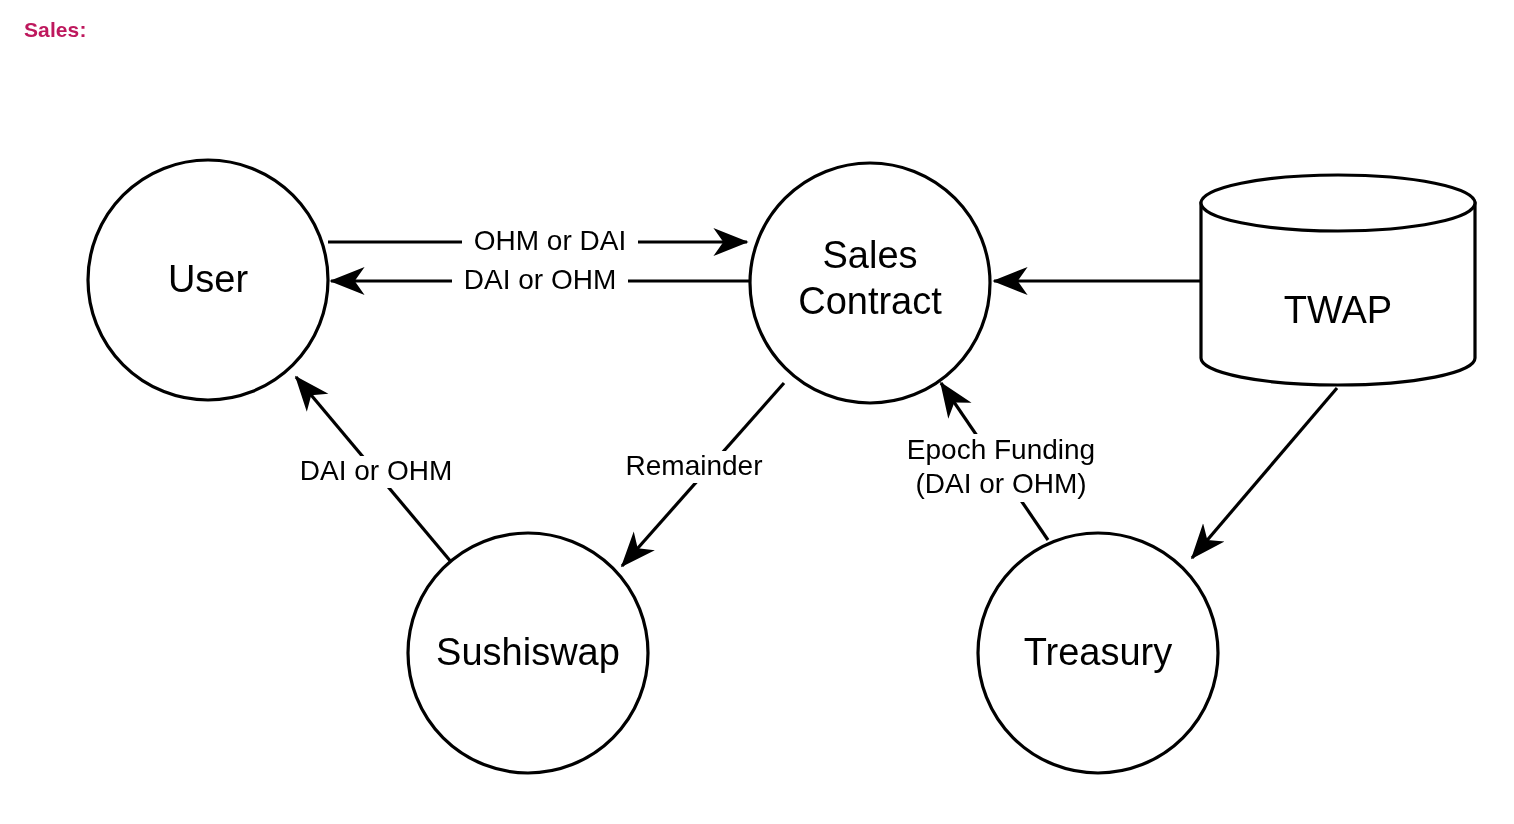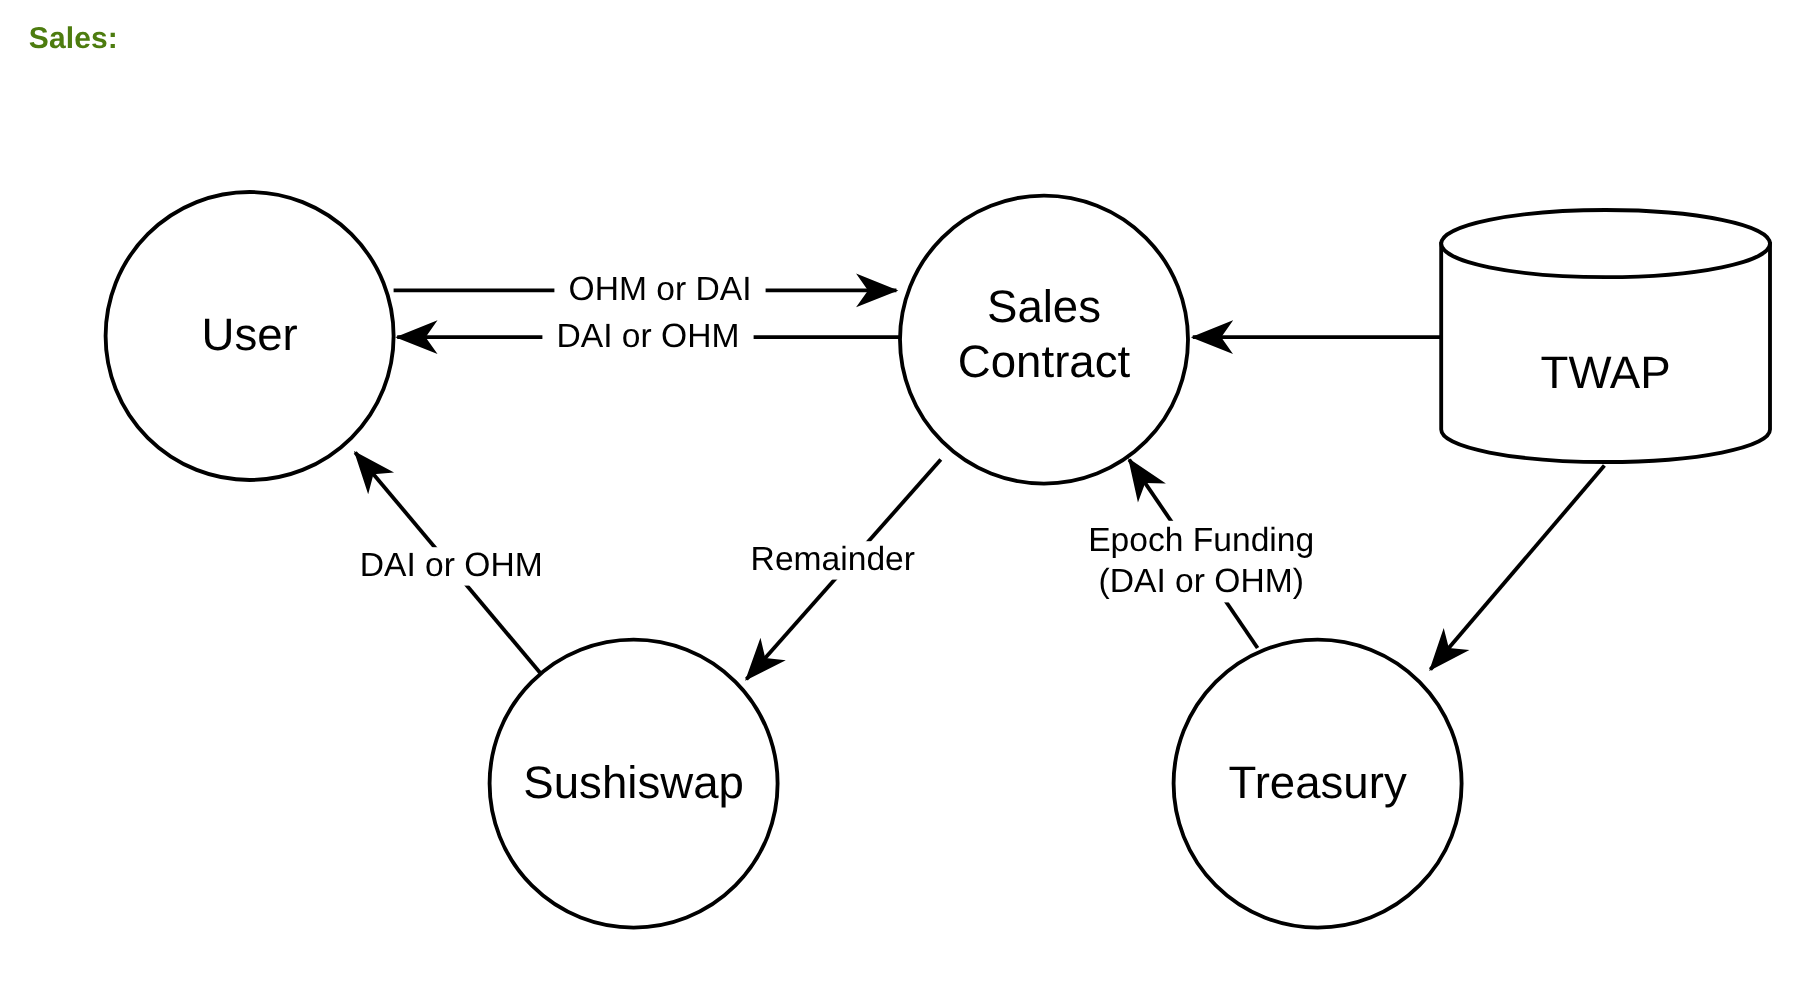--- a/index.html
+++ b/index.html
@@ -16,23 +16,23 @@
   #page {
     position: relative;
     width: 1514px;
     height: 824px;
     background: #ffffff;
   }
   #page-title {
     position: absolute;
     left: 24px;
     top: 18px;
-    font-size: 25px;
+    font-size: 21px;
     font-weight: bold;
-    color: #4d7c0f;
+    color: #be185d;
     letter-spacing: 0.1px;
     font-family: "Liberation Sans", sans-serif;
   }
   #diagram {
     position: absolute;
     left: 0;
     top: 0;
     width: 1514px;
     height: 824px;
   }

